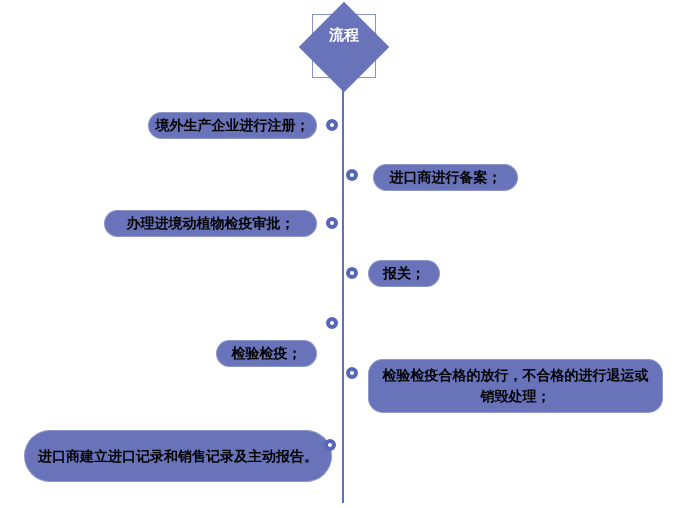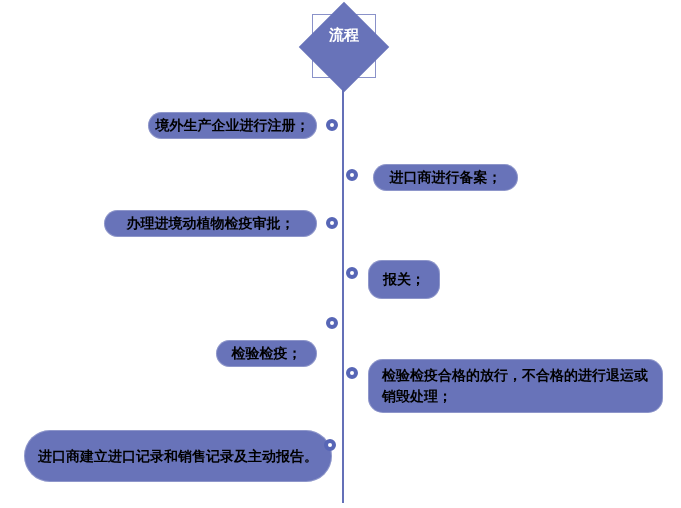--- a/index.html
+++ b/index.html
@@ -88,27 +88,27 @@
     display: flex;
     align-items: center;
     justify-content: center;
     text-align: center;
     border-radius: 14px;
     line-height: 21px;
     box-shadow: inset 0 0 0 1px rgba(255,255,255,0.25);
   }
   .pill.multiline {
     justify-content: flex-start;
-    text-align: left;
+    text-align: center;
     padding: 5px 14px;
   }
   .p1 { left: 148px; top: 112px; width: 169px; height: 27px; border-radius: 14px; }
   .p2 { left: 373px; top: 164px; width: 145px; height: 27px; border-radius: 14px; }
   .p3 { left: 104px; top: 210px; width: 213px; height: 27px; border-radius: 14px; }
-  .p4 { left: 368px; top: 260px; width: 72px;  height: 39px; border-radius: 14px; }
+  .p4 { left: 368px; top: 260px; width: 72px;  height: 27px; border-radius: 14px; }
   .p5 { left: 216px; top: 310px; width: 101px; height: 27px; border-radius: 14px; margin-top: 30px; }
   .p6 { left: 368px; top: 359px; width: 295px; height: 54px; border-radius: 15px; }
   .p7 { left: 24px;   top: 430px; width: 308px; height: 52px; border-radius: 26px; }
 </style>
 </head>
 <body>
 
 <div id="canvas">
 
   <div class="square-outline"></div>

